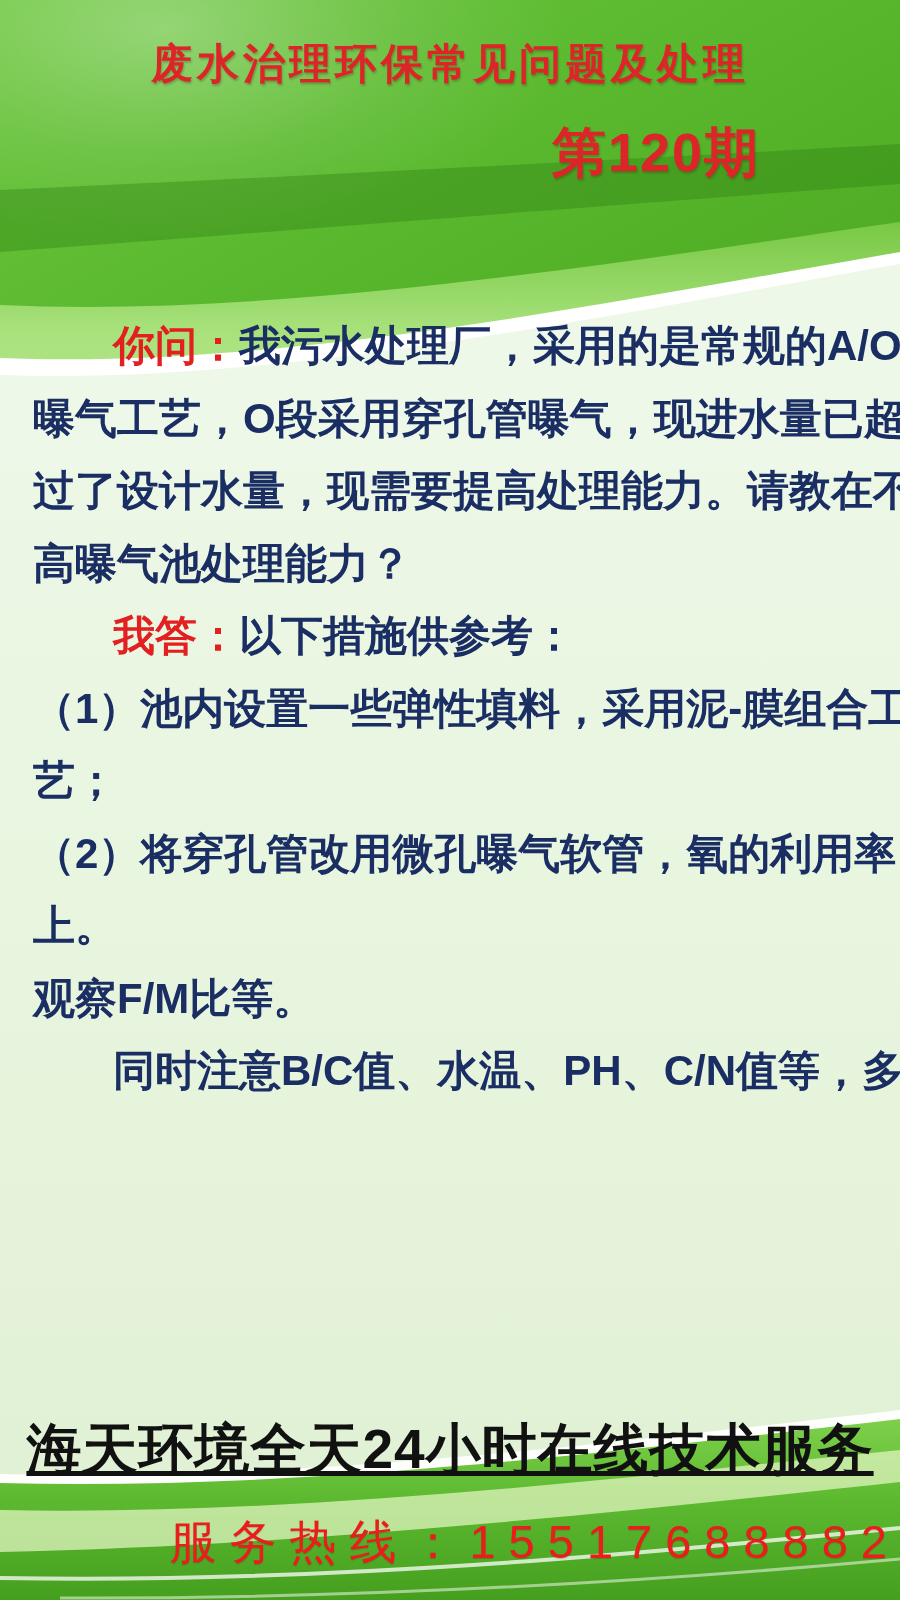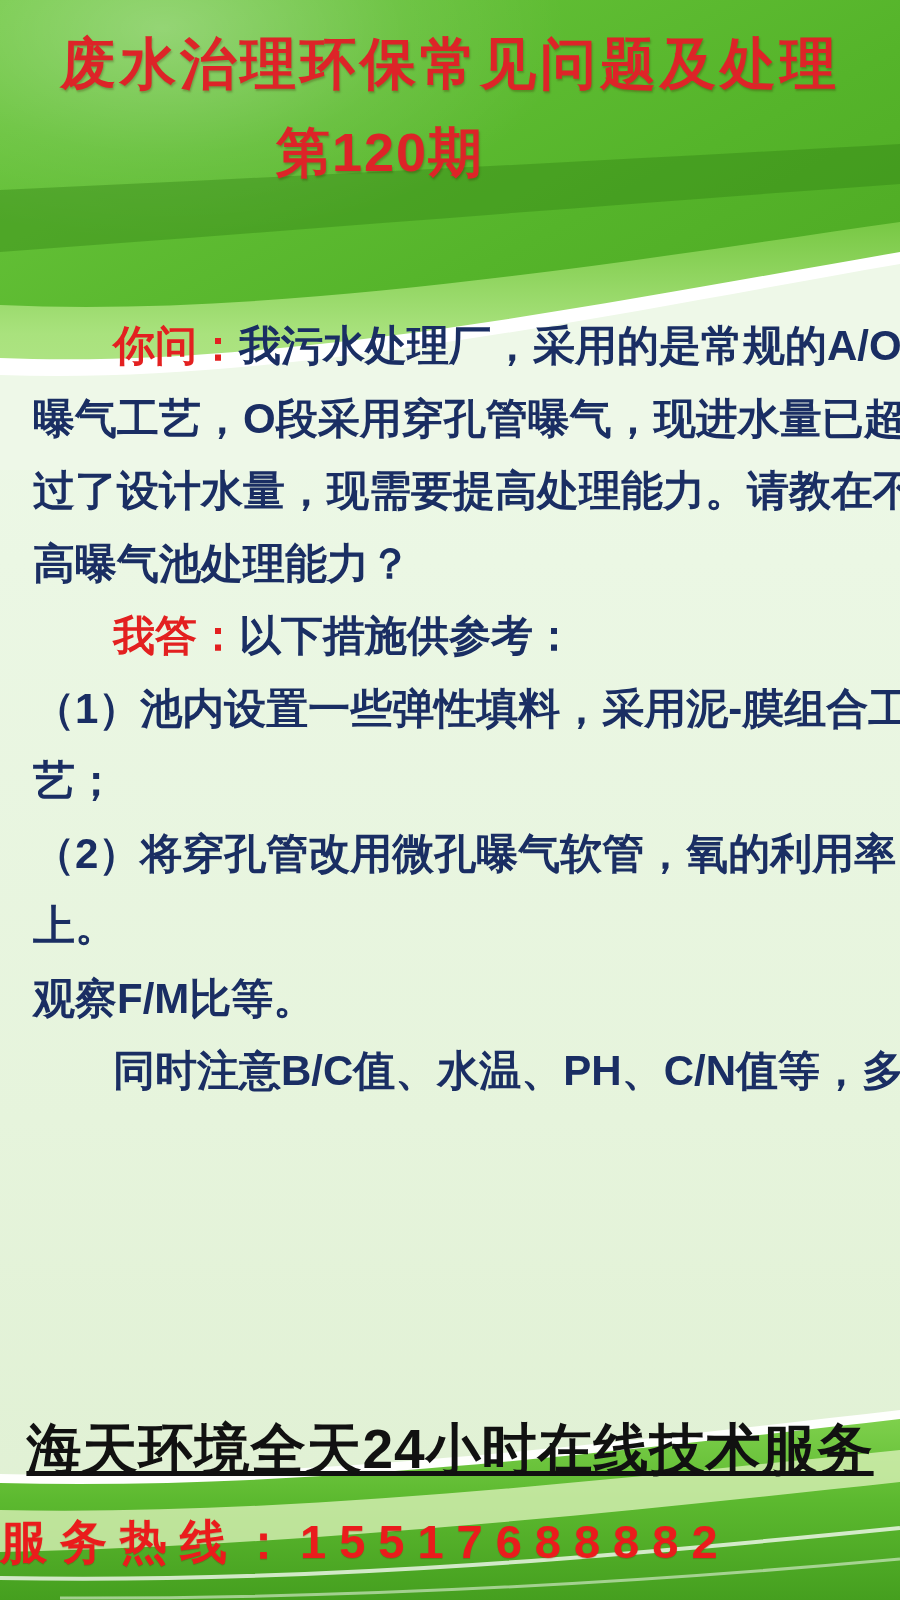--- a/index.html
+++ b/index.html
@@ -8,47 +8,47 @@
     font-family:"Liberation Sans",sans-serif;
   }
   .bg{
     position:absolute;left:0;top:0;width:900px;height:1600px;
     background:linear-gradient(180deg,#f2faee 0%,#ebf7e4 35%,#e6f4dc 70%,#dff0d2 100%);
   }
   .header-art{position:absolute;left:0;top:0;width:900px;height:470px;display:block;}
   .footer-art{position:absolute;left:0;top:1370px;width:900px;height:230px;display:block;}
   .title1{
     position:absolute;left:0;top:24px;width:900px;text-align:center;
-    font-size:56px;font-weight:bold;letter-spacing:4px;line-height:80px;
+    font-size:42px;font-weight:bold;letter-spacing:4px;line-height:80px;
     color:var(--title_red,#dd2428);
     text-shadow:1px 2px 2px rgba(60,20,0,0.25);
     white-space:nowrap;
   }
   .title2{
-    position:absolute;left:0;top:118px;width:760px;text-align:center;
+    position:absolute;left:0;top:118px;width:760px;text-align:right;
     font-size:54px;font-weight:bold;letter-spacing:2px;line-height:68px;
     color:var(--title_red,#dd2428);
     text-shadow:1px 2px 2px rgba(60,20,0,0.25);
   }
   .qa{position:absolute;left:25px;top:310px;width:850px;}
   .qa-line{
     height:72.5px;line-height:72.5px;font-size:42px;font-weight:bold;
     white-space:nowrap;color:var(--text_navy,#1a2e63);margin-left:8px;
   }
   .qa-line.indent{padding-left:80px;}
   .seg-navy{color:var(--text_navy,#1a2e63);}
   .seg-red{color:var(--accent_red,#e32020);}
   .service{
     position:absolute;left:0;top:1416px;width:900px;text-align:center;
     font-size:55px;font-weight:bold;letter-spacing:1px;line-height:66px;
     color:var(--footer_black,#111111);z-index:3;white-space:nowrap;text-decoration:underline;
   }
   .hotline{
-    position:absolute;left:0;top:1512px;width:900px;text-align:left;
-    font-size:47px;font-weight:bold;letter-spacing:13px;line-height:60px;
+    position:absolute;left:0;top:1512px;width:900px;text-align:right;
+    font-size:47px;font-weight:normal;letter-spacing:13px;line-height:60px;
     color:var(--hotline_red,#ea1c1c);z-index:3;white-space:nowrap;
     text-shadow:0 1px 1px rgba(120,0,0,0.25);
   }
 </style>
 </head>
 <body>
 
 <div class="poster">
 
   <div class="bg"></div>

